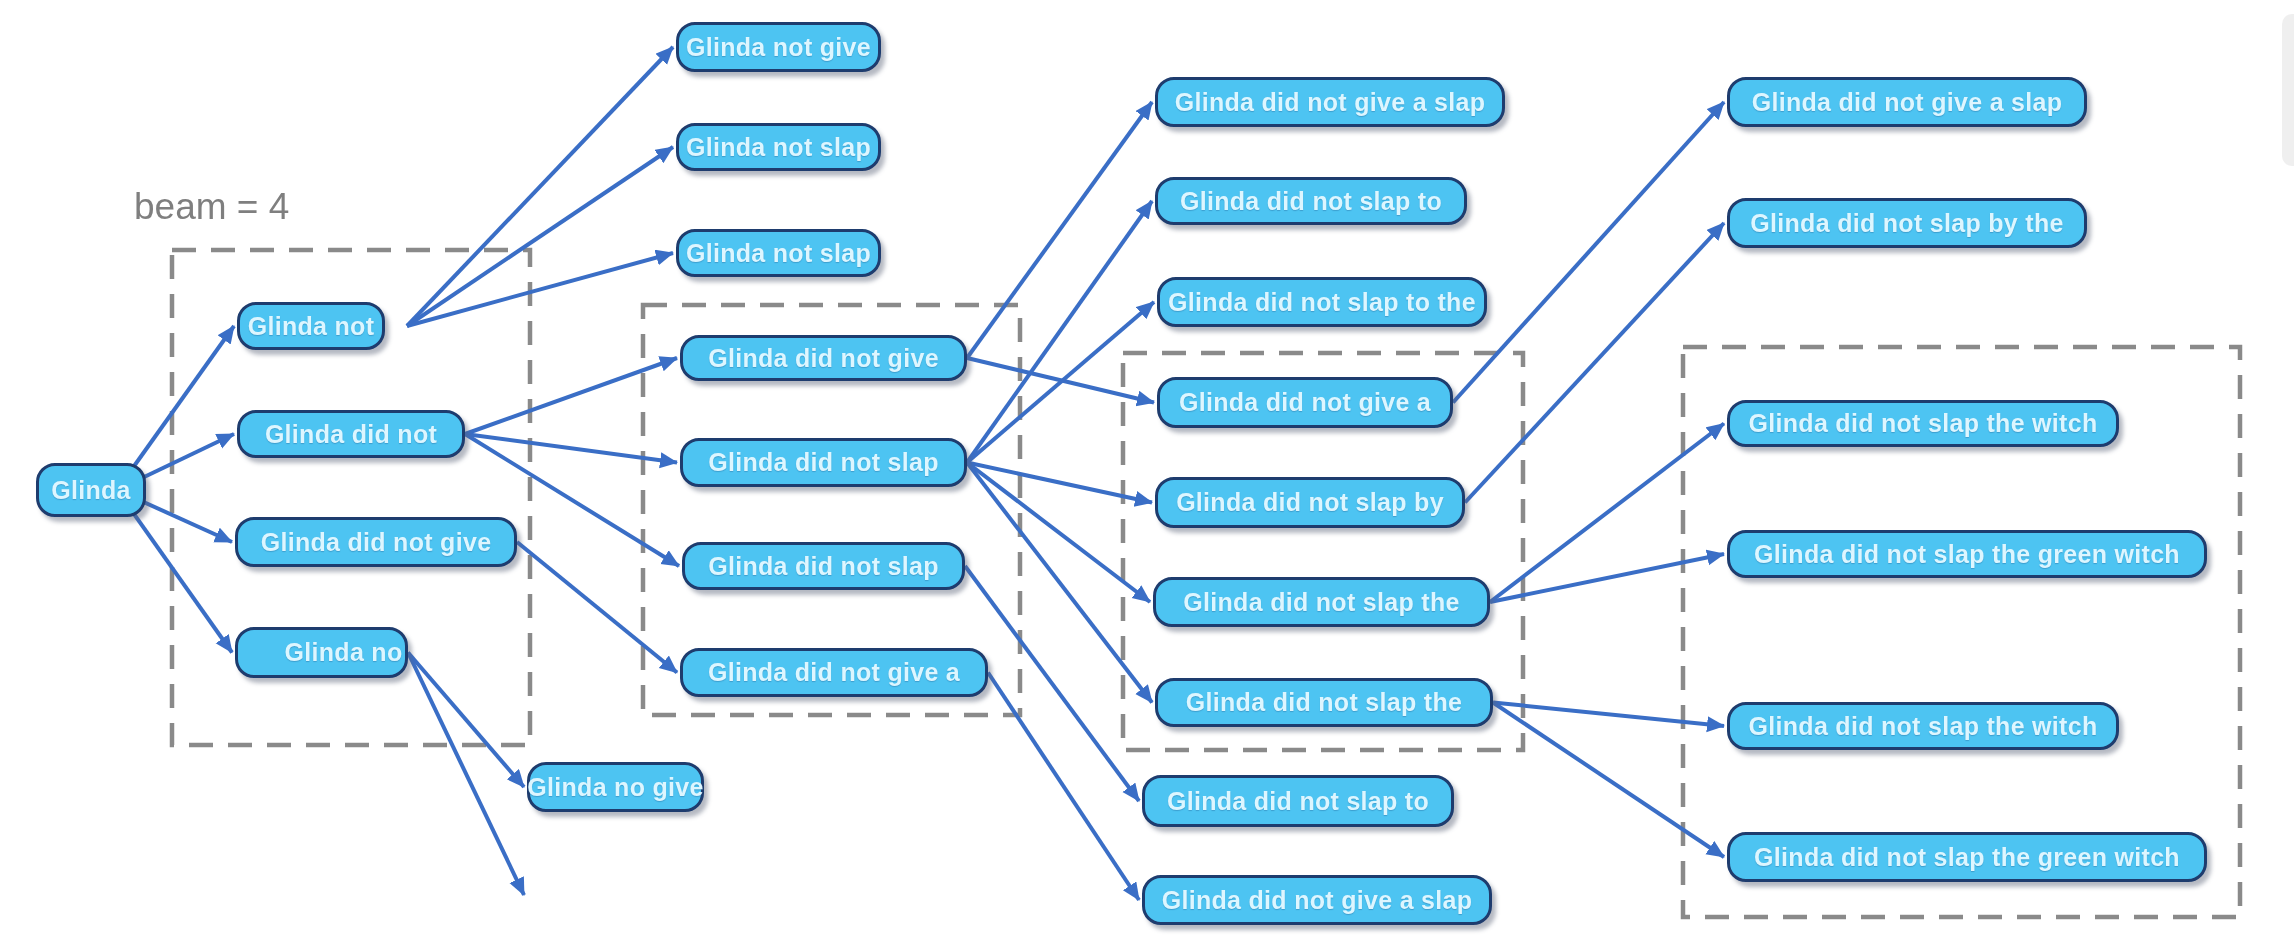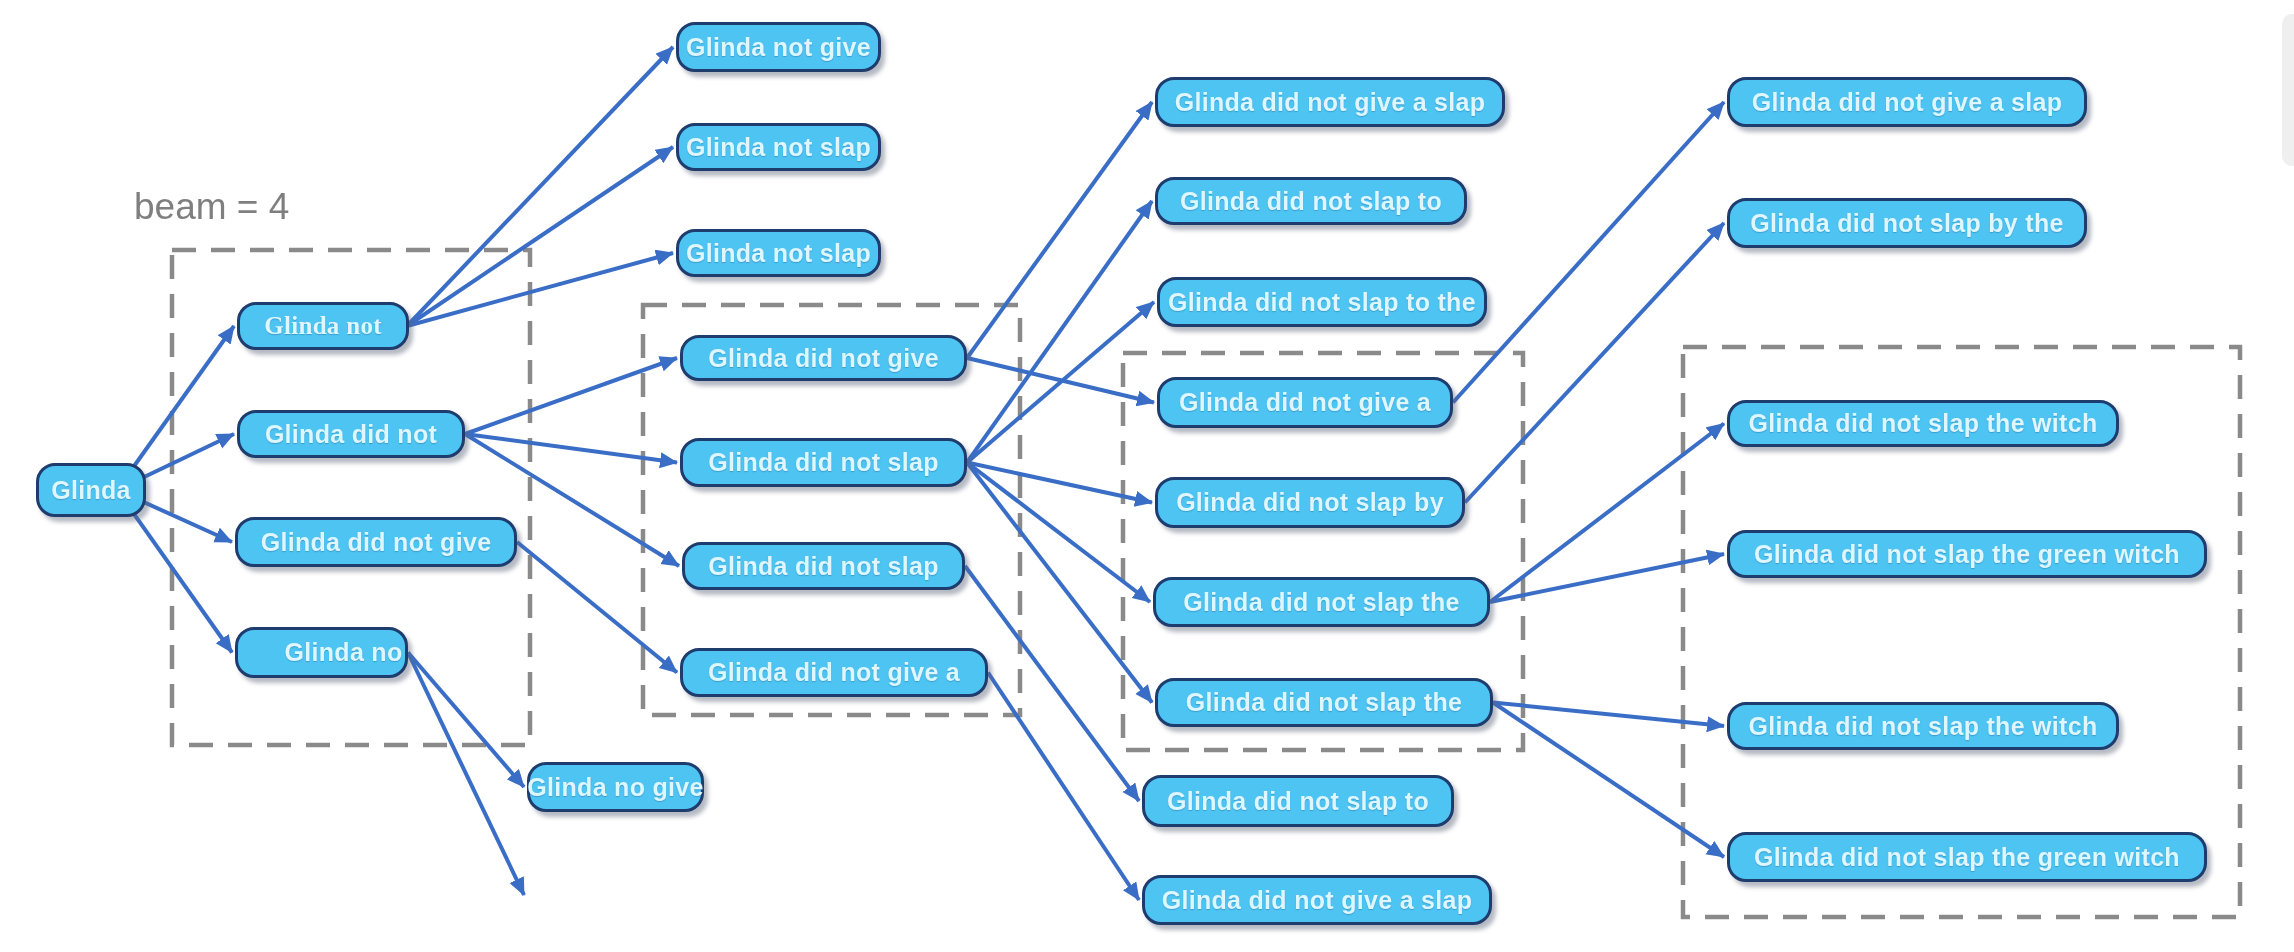--- a/index.html
+++ b/index.html
@@ -81,21 +81,21 @@
         <line x1="1453" y1="402.5" x2="1724" y2="102" class="edge-line" marker-end="url(#arrowhead)"></line>
         <line x1="1465" y1="502.5" x2="1724" y2="223" class="edge-line" marker-end="url(#arrowhead)"></line>
         <line x1="1490" y1="602" x2="1724" y2="423.5" class="edge-line" marker-end="url(#arrowhead)"></line>
         <line x1="1490" y1="602" x2="1724" y2="554" class="edge-line" marker-end="url(#arrowhead)"></line>
         <line x1="1493" y1="702.5" x2="1724" y2="726" class="edge-line" marker-end="url(#arrowhead)"></line>
         <line x1="1493" y1="702.5" x2="1724" y2="857" class="edge-line" marker-end="url(#arrowhead)"></line>
       </g>
   </svg>
   <div id="node-layer">
       <div class="node" style="left: 7px; top: 463px; width: 110px; height: 54px; margin-left: 29px;">Glinda</div>
-      <div class="node" style="left: 237px; top: 302px; width: 172px; height: 48px; font-family: Liberation Serif, serif;">Glinda not</div>
+      <div class="node" style="left: 237px; top: 302px; width: 148px; height: 48px;">Glinda not</div>
       <div class="node" style="left: 237px; top: 410px; width: 228px; height: 48px;">Glinda did not</div>
       <div class="node" style="left: 235px; top: 517px; width: 282px; height: 50px;">Glinda did not give</div>
       <div class="node" style="left: 235px; top: 627px; width: 173px; height: 51px; padding-left: 44px;">Glinda no</div>
       <div class="node" style="left: 676px; top: 22px; width: 205px; height: 50px;">Glinda not give</div>
       <div class="node" style="left: 676px; top: 123px; width: 205px; height: 48px;">Glinda not slap</div>
       <div class="node" style="left: 676px; top: 229px; width: 205px; height: 48px;">Glinda not slap</div>
       <div class="node" style="left: 680px; top: 335px; width: 287px; height: 46px;">Glinda did not give</div>
       <div class="node" style="left: 680px; top: 438px; width: 287px; height: 49px;">Glinda did not slap</div>
       <div class="node" style="left: 682px; top: 542px; width: 283px; height: 48px;">Glinda did not slap</div>
       <div class="node" style="left: 680px; top: 648px; width: 308px; height: 49px;">Glinda did not give a</div>

